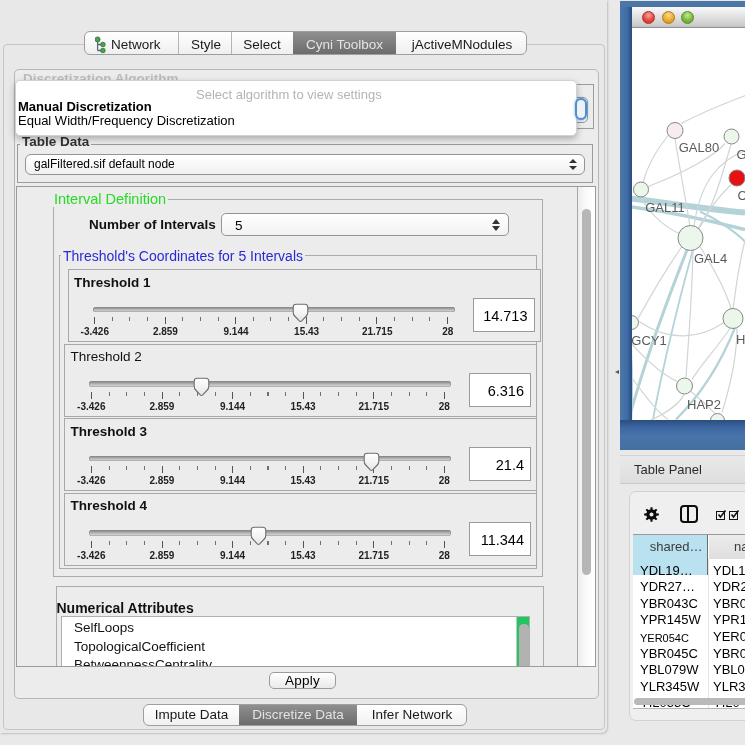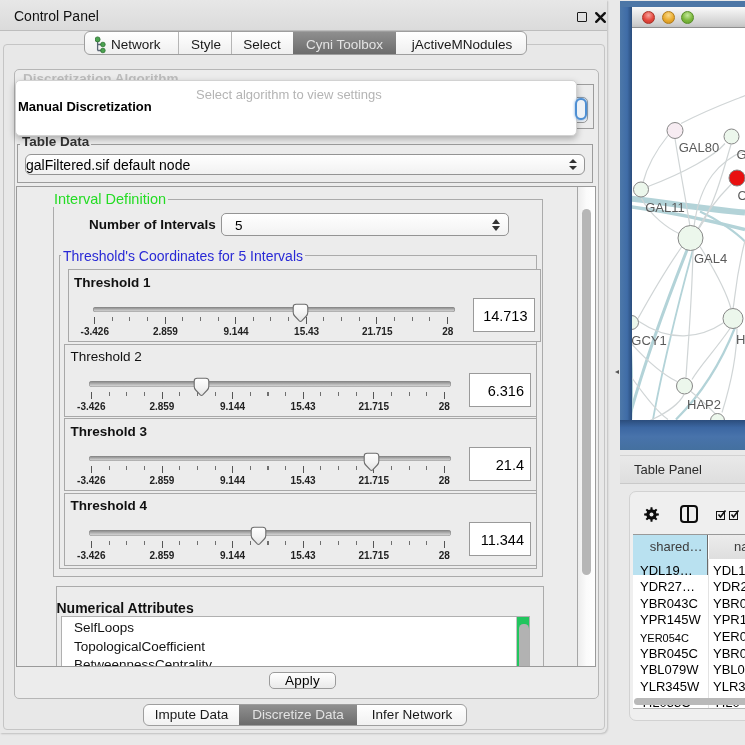--- a/index.html
+++ b/index.html
@@ -1,35 +1,28 @@
 <!DOCTYPE html>
 <html><head><meta charset="utf-8">
 <style>
 *{margin:0;padding:0;box-sizing:content-box}
 body{font-family:"Liberation Sans",sans-serif;}
 #page{position:relative;width:745px;height:745px;background:#e9e9e9;overflow:hidden;font-family:"Liberation Sans",sans-serif}
 .abs{position:absolute}
 </style></head><body>
 <div id="page">
 <div class="abs" style="left:0;top:0;width:607px;height:733px;background:#e8e8e8;border-bottom-right-radius:6px;box-shadow:1px 1px 2px rgba(0,0,0,0.18)">
-<div class="abs" style="left:0;top:0;width:607px;height:30px;background:linear-gradient(#e7e7e7,#dbdbdb);border-bottom:1px solid #bdbdbd">
-<div class="abs" style="left:14px;top:7.5px;font-size:14px;color:#111">Control Panel</div>
-<div class="abs" style="left:577px;top:12px;width:8px;height:8px;border:1.5px solid #1a1a1a;border-radius:1px"></div>
-<svg class="abs" style="left:594px;top:11px" width="13" height="13" viewBox="0 0 13 13">
-          <path d="M2.2 2.2 L10.8 10.8 M10.8 2.2 L2.2 10.8" stroke="#111" stroke-width="2.4" stroke-linecap="round"></path>
-        </svg>
-</div>
 <div class="abs" style="left:3px;top:44px;width:600px;height:684px;border:1px solid #c5c5c5;border-radius:4px"></div>
 <div class="abs" style="left:13.5px;top:68.5px;width:583px;height:628px;border:1px solid #b6b6b6;border-radius:5px;background:#ececec"></div>
 <div class="abs" style="left:22px;top:83.5px;width:569.5px;height:43px;border:1px solid #9c9c9c"></div>
 <div class="abs" style="left:26px;top:96.5px;width:560px;height:24px;background:#f4f4f4;border:1px solid #999;border-radius:5px"></div>
 <div class="abs" style="left:16.5px;top:143.5px;width:574.5px;height:37px;border:1px solid #9c9c9c"></div>
 <div class="abs" style="left:20px;top:133.5px;background:#ececec;padding:0 2px;font-size:13.5px;font-weight:bold;color:#333">Table Data</div>
 <div class="abs" style="left:25px;top:154px;width:560px;height:20.5px;border:1px solid #949494;border-radius:6px;background:linear-gradient(#ffffff,#f1f1f1);box-sizing:border-box">
-<div class="abs" style="left:0;top:2px;font-size:14px;color:#000">galFiltered.sif default node</div>
+<div class="abs" style="left:8px;top:2px;font-size:12px;color:#000">galFiltered.sif default node</div>
 <div class="abs" style="right:7px;top:3.5px;width:0;height:0;border-left:4px solid transparent;border-right:4px solid transparent;border-bottom:4.5px solid #333"></div>
 <div class="abs" style="right:7px;bottom:3.5px;width:0;height:0;border-left:4px solid transparent;border-right:4px solid transparent;border-top:4.5px solid #333"></div>
       </div>
 <div class="abs" style="left:15.5px;top:185.5px;width:580px;height:481px;border:1px solid #9a9a9a;background:#ececec;overflow:hidden;box-sizing:border-box">
 <div class="abs" style="left:560px;top:0;width:19px;height:481px;border-left:1px solid #a6a6a6;background:linear-gradient(90deg,#ededed,#fbfbfb 45%,#ffffff)"></div>
 <div class="abs" style="left:565px;top:22.5px;width:9px;height:366px;border-radius:4.5px;background:#b6b6b6"></div>
 <div style="position:absolute;left:36.5px;top:12px;width:488px;height:376px;border:1px solid #ababab"></div>
 <div style="position:absolute;left:35.5px;top:4.5px;background:#ececec;padding:0 2px;font-size:14.5px;color:#24dc24">Interval Definition</div>
 <div style="position:absolute;left:72.5px;top:30px;font-size:13.5px;font-weight:bold;color:#111">Number of Intervals</div>
 <div style="position:absolute;left:204.5px;top:26.5px;width:288px;height:23px;border:1px solid #949494;border-radius:5px;background:linear-gradient(#ffffff,#f2f2f2);box-sizing:border-box">
@@ -161,20 +154,21 @@
 <path d="M2.6 5 L2.6 15.5 M2.6 9.5 L7.6 9.5 M2.6 15.5 L7.6 15.5" stroke="#5a6675" stroke-width="1.3" fill="none"></path>
 <circle cx="2.6" cy="4.4" r="2.5" fill="#4aa24f" stroke="#2c7031" stroke-width="0.8"></circle>
 <circle cx="7.9" cy="9.5" r="2.3" fill="#4aa24f" stroke="#2c7031" stroke-width="0.8"></circle>
 <circle cx="7.9" cy="15.5" r="2.3" fill="#4aa24f" stroke="#2c7031" stroke-width="0.8"></circle>
 </svg>
 </div>
 <div class="abs" style="left:21px;top:70.5px;background:#ececec;padding:0 2px;font-size:13.5px;font-weight:bold;color:#bdbdbd">Discretization Algorithm</div>
 <div class="abs" style="left:15px;top:80px;width:562px;height:56px;background:#ffffff;border:1px solid #d2d2d2;border-radius:5px;box-shadow:0 3px 7px rgba(0,0,0,0.28);box-sizing:border-box">
 <div class="abs" style="left:180px;top:5.5px;font-size:13px;color:#b4b4b4">Select algorithm to view settings</div>
 <div class="abs" style="left:2px;top:18px;font-size:13px;font-weight:bold;color:#000">Manual Discretization</div>
+<div class="abs" style="left:2px;top:32px;font-size:13px;color:#000">Equal Width/Frequency Discretization</div>
 </div>
 <div class="abs" style="left:575px;top:98px;width:11.5px;height:22px;border:2.5px solid #4e8fd3;border-radius:6px;background:#eef2f6;box-shadow:0 0 3px rgba(78,143,211,0.8);box-sizing:border-box"></div>
 </div>
 <div class="abs" style="left:615px;top:369.5px;width:0;height:0;border-top:2.5px solid transparent;border-bottom:2.5px solid transparent;border-right:4.5px solid #555"></div>
 <div class="abs" style="left:620px;top:1px;width:125px;height:449px;background:#4470a8">
 <div class="abs" style="left:0;top:0;width:125px;height:5.5px;background:#4c76a6"></div>
 <div class="abs" style="left:0;top:5.5px;width:12px;height:414px;background:linear-gradient(90deg,#4d78a9,#3f6ca7 60%,#2e5384 92%,#2b4d7c)"></div>
 <div class="abs" style="left:0;top:418.5px;width:125px;height:30.5px;background:linear-gradient(#2b4d7c,#3c67a2 25%,#4873ab 55%,#44709f)"></div>
 <div class="abs" style="left:12px;top:5.5px;width:113px;height:21px;background:linear-gradient(#f9f9f9,#cfcfcf 85%,#c2c2c2);border-bottom:1px solid #8f8f8f;box-sizing:border-box">
 <div class="abs" style="left:10px;top:4.5px;width:11px;height:11px;border-radius:50%;background:radial-gradient(circle at 50% 30%,#f6a49e,#e4473d 55%,#c0352c);border:0.5px solid #a83228"></div>

